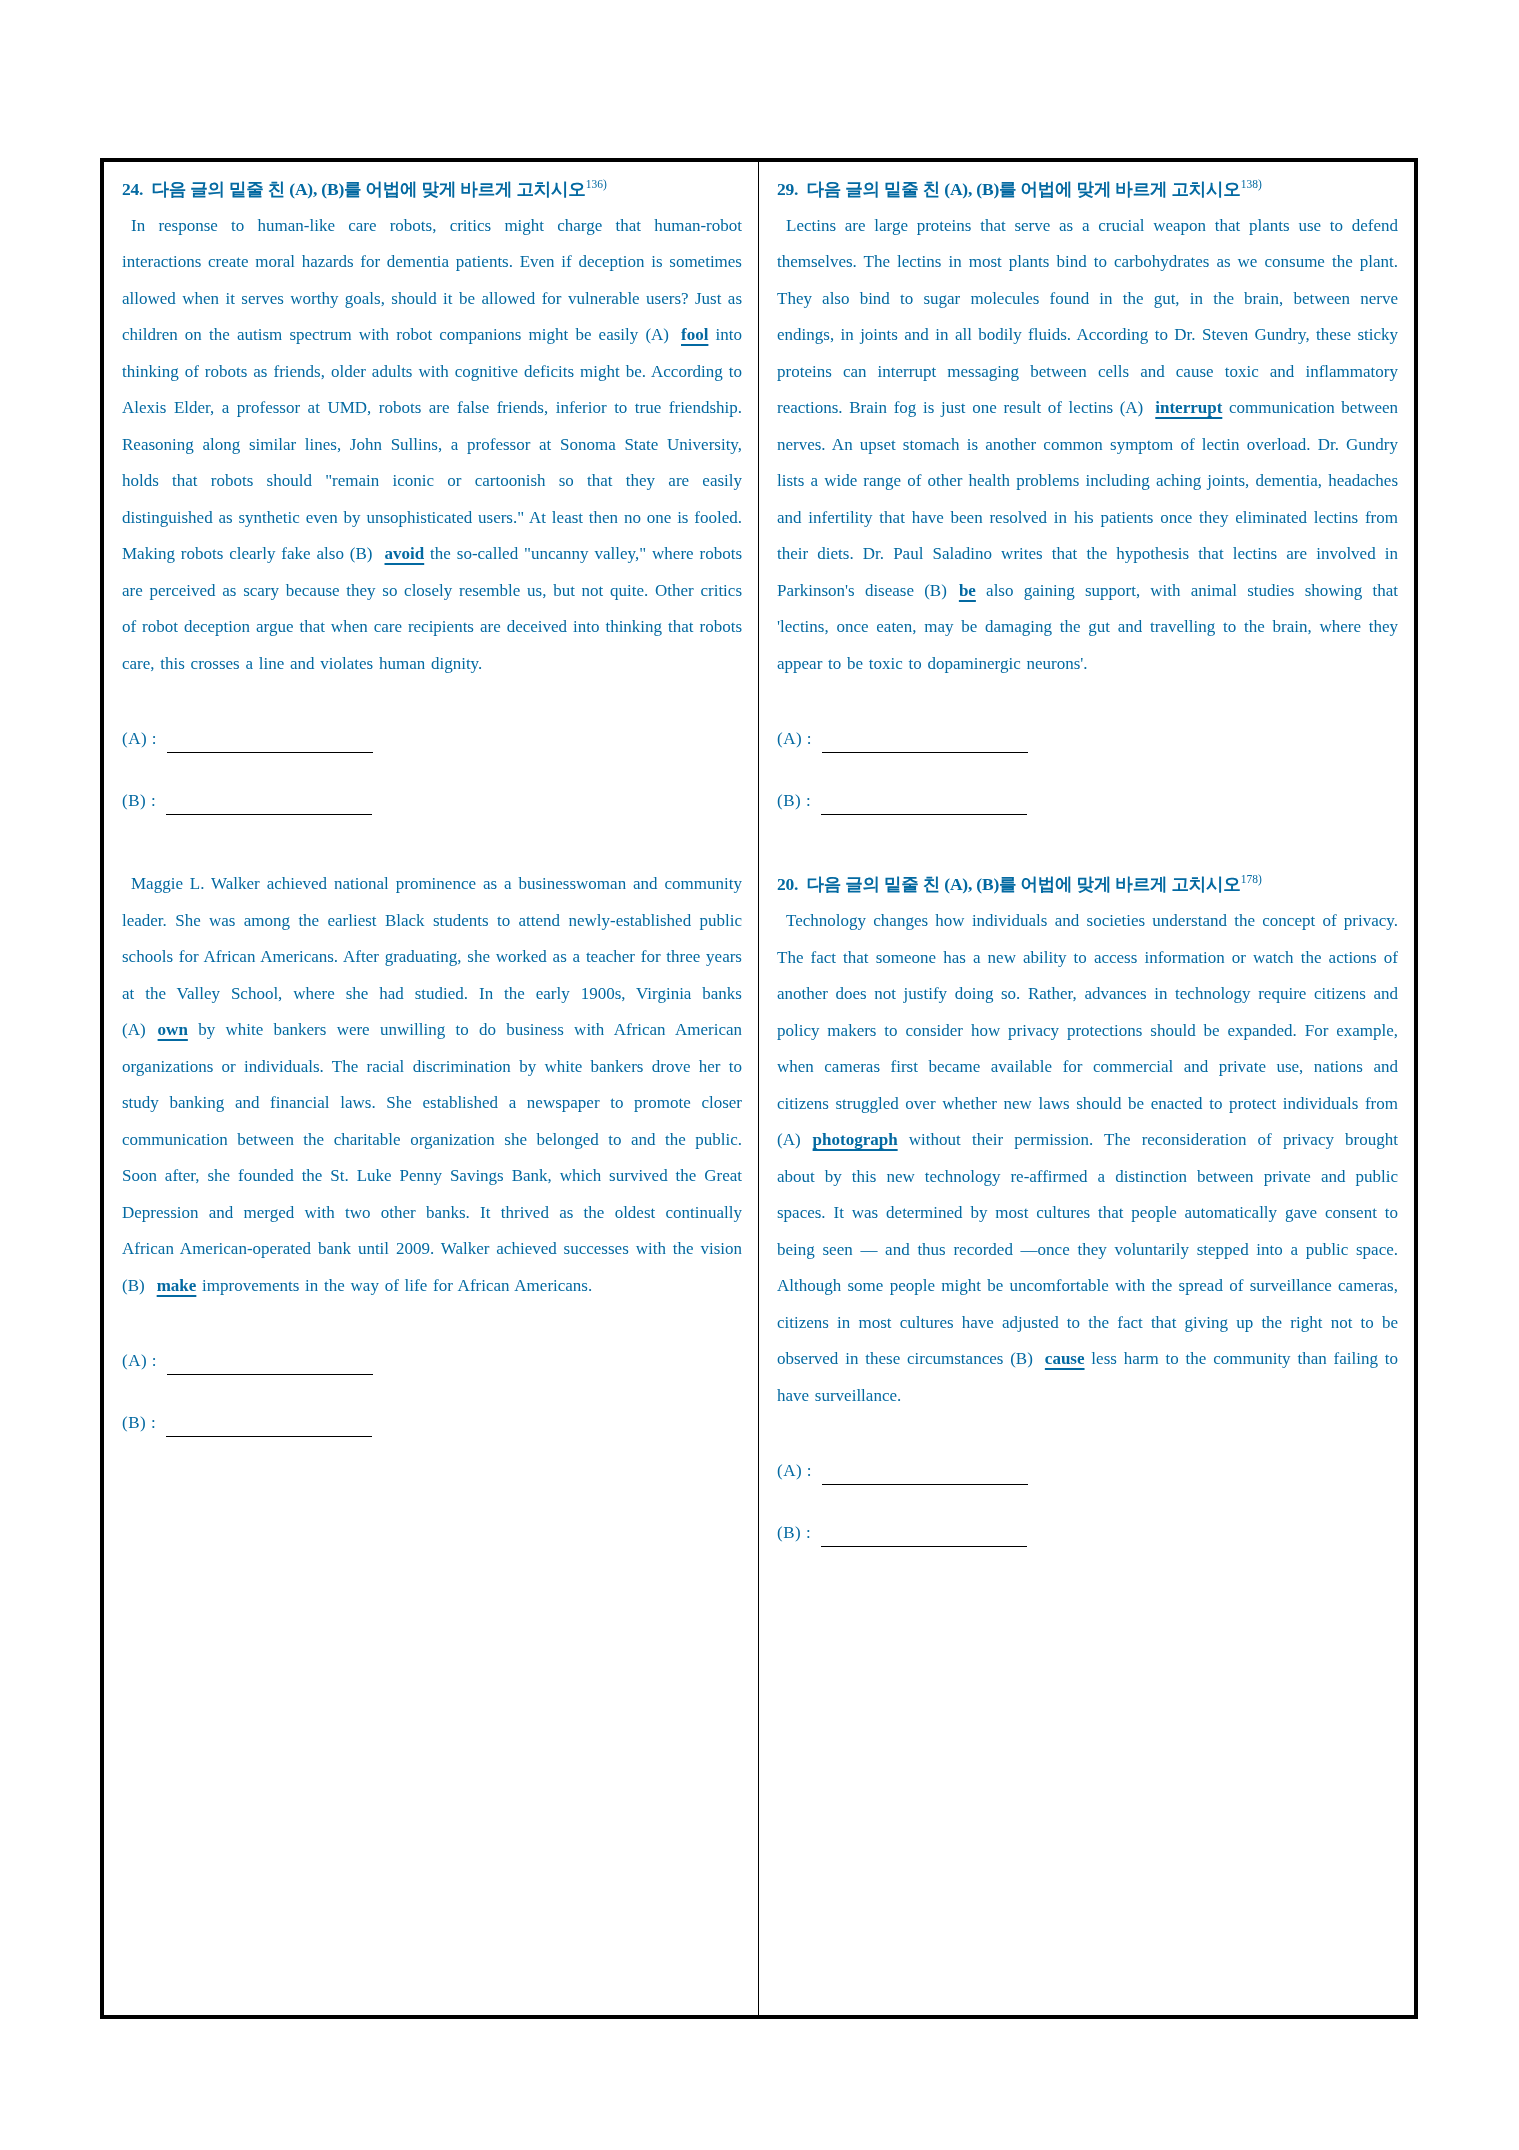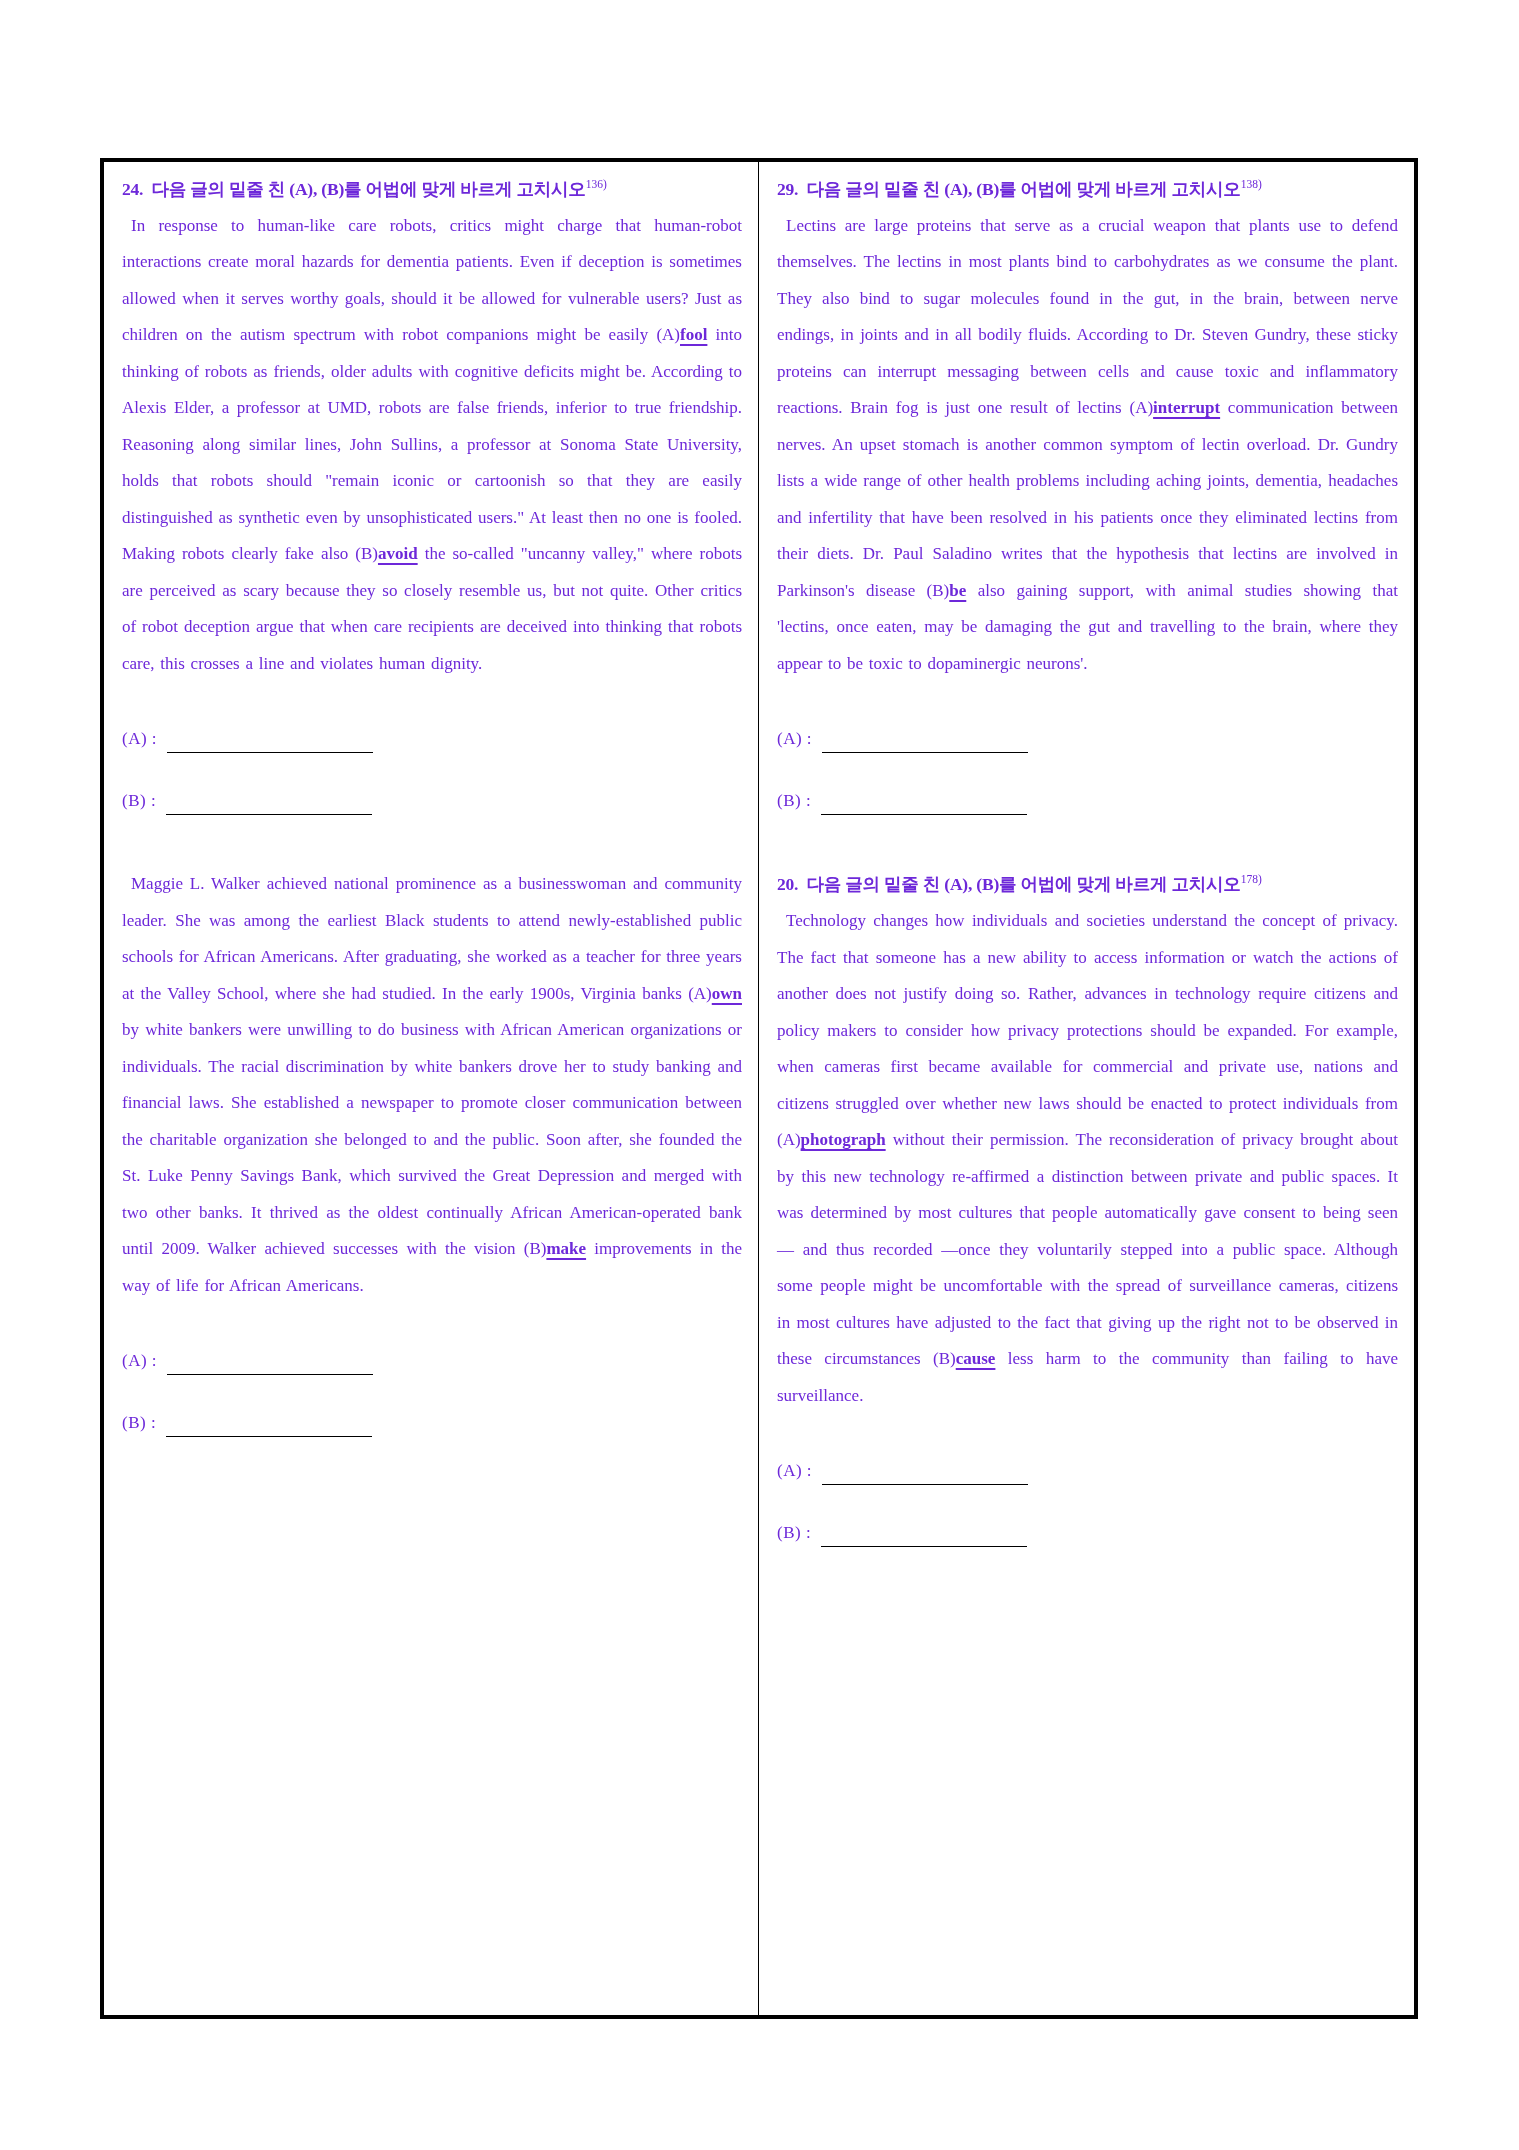--- a/index.html
+++ b/index.html
@@ -2,21 +2,21 @@
 <html><head>
 <meta charset="utf-8">
 <style>
   html, body { margin: 0; padding: 0; background: #ffffff; }
   .canvas {
     position: relative;
     width: 1519px;
     height: 2150px;
     background: #ffffff;
     font-family: "Liberation Serif", "DejaVu Serif", serif;
-    color: #6d28d9;
+    color: #0369a1;
   }
   .sheet {
     position: absolute;
     left: 100px;
     top: 158px;
     width: 1318px;
     height: 1861px;
     border: 4px solid #000000;
     box-sizing: border-box;
     display: flex;
@@ -50,20 +50,21 @@
     line-height: 36.5px;
     text-align: justify;
     text-indent: 9px;
     word-spacing: 1.5px;
   }
   .uw {
     font-weight: 700;
     text-decoration: underline;
     text-underline-offset: 4px;
     text-decoration-thickness: 1.5px;
+    padding-left: 12px;
   }
   .ans-row {
     margin-top: 30px;
     font-size: 17px;
     line-height: 26px;
     height: 32px;
   }
   .q-body + .ans-row { margin-top: 44px; }
   .ans-label { letter-spacing: 0.5px; }
   .blank {

